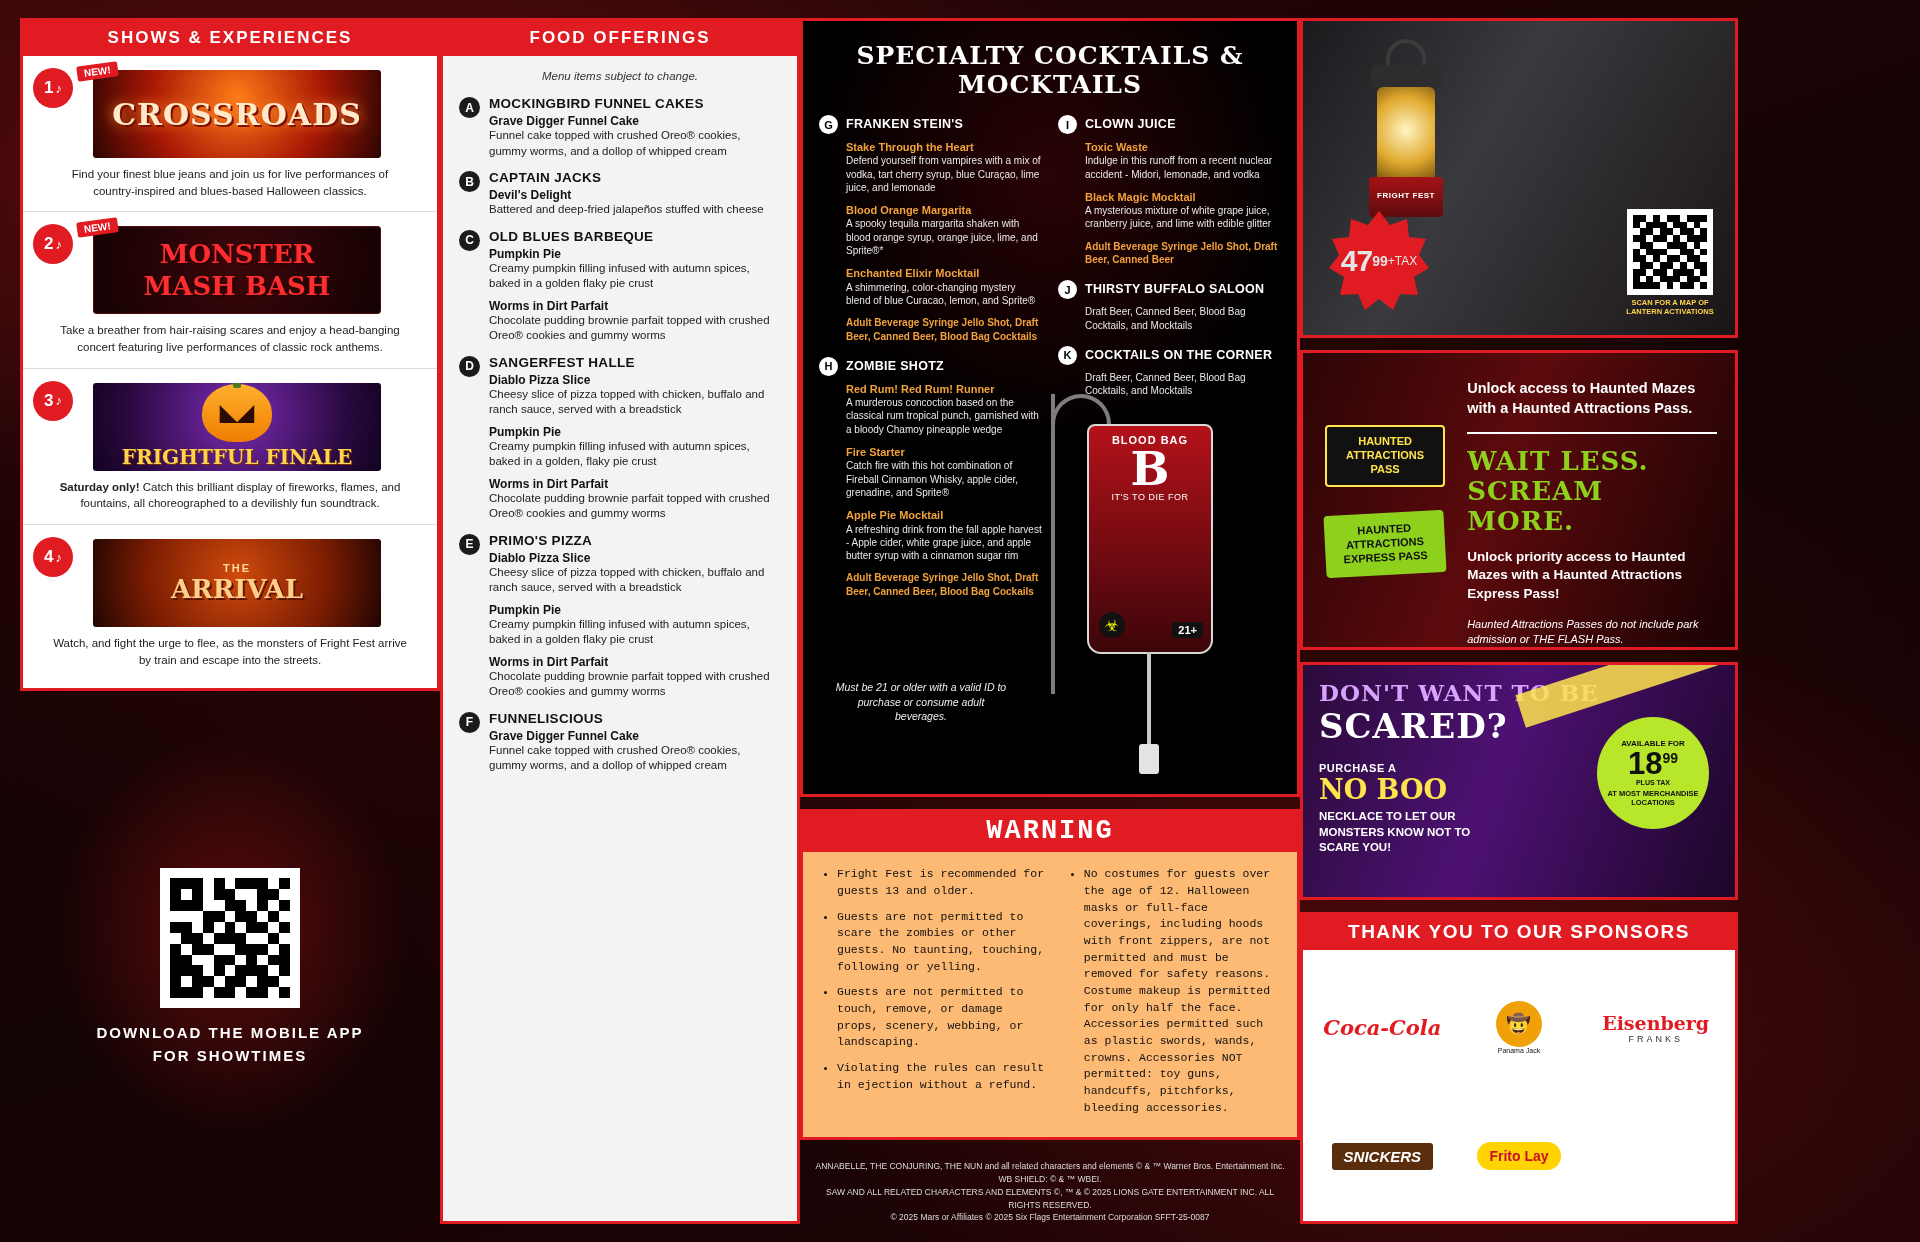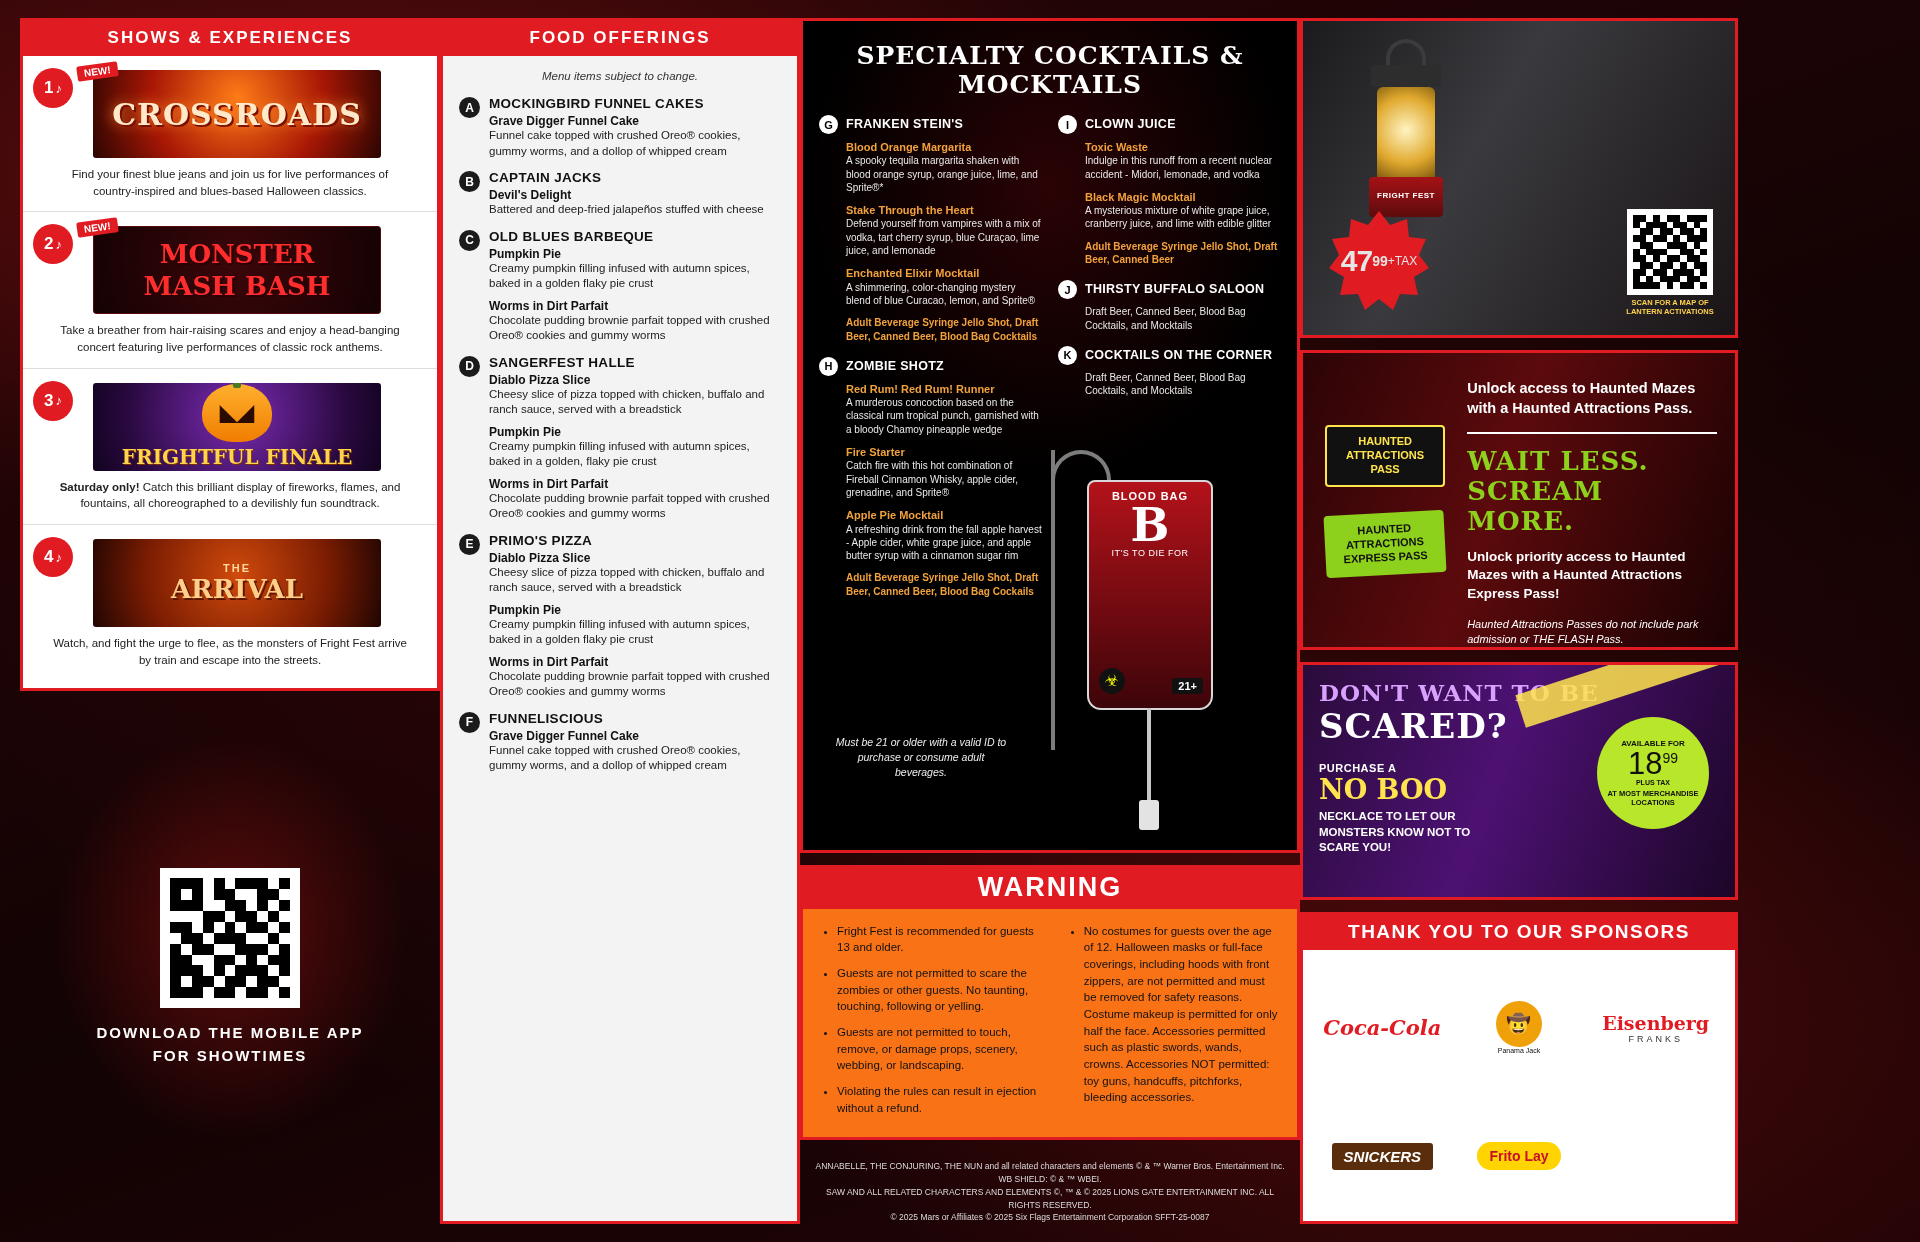--- a/index.html
+++ b/index.html
@@ -107,21 +107,21 @@
   .food-vendor { display:flex; gap:9px; margin-bottom:11px; }
   .letter {
     width:21px;height:21px;border-radius:50%;background:#1b1b1b;color:#fff;
     font-size:12px;font-weight:bold;display:flex;align-items:center;justify-content:center;flex:0 0 21px;margin-top:1px;
   }
   .vendor-name { font-weight:bold; font-size:13.5px; letter-spacing:.3px; margin-bottom:3px;}
   .item-name { font-weight:bold; font-size:12px; margin-top:7px;}
   .item-desc { font-size:11.5px; line-height:1.35; color:#222;}
 
   
-  .warning { border:3px solid #e01b22; background:#f97316; }
+  .warning { border:3px solid #e01b22; background:#fdba74;font-family:Liberation Mono, monospace; }
   .warn-hd { background:#e01b22; color:#fff; text-align:center; font-weight:bold; font-size:27px; letter-spacing:2px; padding:4px 0 6px;}
   .warn-body { display:flex; gap:18px; padding:14px 18px 12px; }
   .warn-body ul { margin:0; padding-left:16px; }
   .warn-body li { font-size:11.5px; line-height:1.45; margin-bottom:9px; }
   .legal { text-align:center; font-size:8.5px; line-height:1.5; color:#ddd; padding:8px 10px 0;}
 
   
   .col3 { width:500px; display:flex; flex-direction:column; gap:12px;}
   .cocktails {
     border:3px solid #e01b22; background:#000;
@@ -221,21 +221,21 @@
   .nb-t1{font-size:23px;font-weight:bold;letter-spacing:1px;color:#d9a2ff;font-family:"DejaVu Serif",serif;}
   .nb-t2{font-size:34px;font-weight:bold;letter-spacing:1px;color:#fff;font-family:"DejaVu Serif",serif;margin-bottom:16px;}
   .nb-purchase{font-size:11px;font-weight:bold;letter-spacing:.5px;}
   .nb-noboo{font-size:27px;font-weight:bold;color:#ffe44d;line-height:1;margin:2px 0 6px;font-family:"DejaVu Serif",serif;}
   .nb-body{font-size:11.5px;font-weight:bold;line-height:1.35;width:190px;}
   .nb-circle{
     position:absolute; right:26px; top:52px; width:112px;height:112px;border-radius:50%;
     background:#b8e62a; color:#111; display:flex;flex-direction:column;align-items:center;justify-content:center;text-align:center;
   }
   .nb-avail{font-size:8px;font-weight:bold;}
-  .nb-price{font-size:31px;font-weight:normal;line-height:1;}
+  .nb-price{font-size:31px;font-weight:bold;line-height:1;}
   .nb-price sup{font-size:14px;}
   .nb-plus{font-size:7px;font-weight:bold;}
   .nb-at{font-size:7.5px;font-weight:bold;line-height:1.25;margin-top:3px;}
   .nb-tape{position:absolute;right:-10px;top:-6px;width:230px;height:34px;background:#ffe44d;transform:rotate(-18deg);opacity:.85;}
 
   .sponsors { border:3px solid #e01b22; background:#fff; flex:1; display:flex; flex-direction:column;}
   .sp-hd{background:#e01b22;color:#fff;text-align:center;font-weight:bold;letter-spacing:1.5px;font-size:19px;padding:6px 0 7px;}
   .sp-grid{flex:1;display:grid;grid-template-columns:repeat(3,1fr);align-items:center;justify-items:center;padding:10px 14px;gap:6px;}
   .sp-coke{color:#e01b22;font-size:21px;font-weight:bold;font-family:"DejaVu Serif",serif;font-style:italic;}
   .sp-pj{width:46px;height:46px;border-radius:50%;background:#f0a10a;display:flex;align-items:center;justify-content:center;font-size:20px;}
@@ -524,26 +524,26 @@
       <div class="ck-title">SPECIALTY COCKTAILS &amp; MOCKTAILS</div>
       <div class="ck-cols">
 
         <div class="ck-col">
           <div class="ck-group">
             <div class="ck-head">
               <div class="ck-letter">G</div>
               <div class="ck-vendor">FRANKEN STEIN'S</div>
             </div>
             <div class="ck-item">
+              <div class="ck-name">Stake Through the Heart</div>
+              <div class="ck-desc">Defend yourself from vampires with a mix of vodka, tart cherry syrup, blue Curaçao, lime juice, and lemonade</div>
+            </div>
+            <div class="ck-item">
               <div class="ck-name">Blood Orange Margarita</div>
               <div class="ck-desc">A spooky tequila margarita shaken with blood orange syrup, orange juice, lime, and Sprite®*</div>
-            </div>
-            <div class="ck-item">
-              <div class="ck-name">Stake Through the Heart</div>
-              <div class="ck-desc">Defend yourself from vampires with a mix of vodka, tart cherry syrup, blue Curaçao, lime juice, and lemonade</div>
             </div>
             <div class="ck-item">
               <div class="ck-name">Enchanted Elixir Mocktail</div>
               <div class="ck-desc">A shimmering, color-changing mystery blend of blue Curacao, lemon, and Sprite®</div>
             </div>
             <div class="ck-alt">Adult Beverage Syringe Jello Shot, Draft Beer, Canned Beer, Blood Bag Cocktails</div>
           </div>
 
           <div class="ck-group">
             <div class="ck-head">

